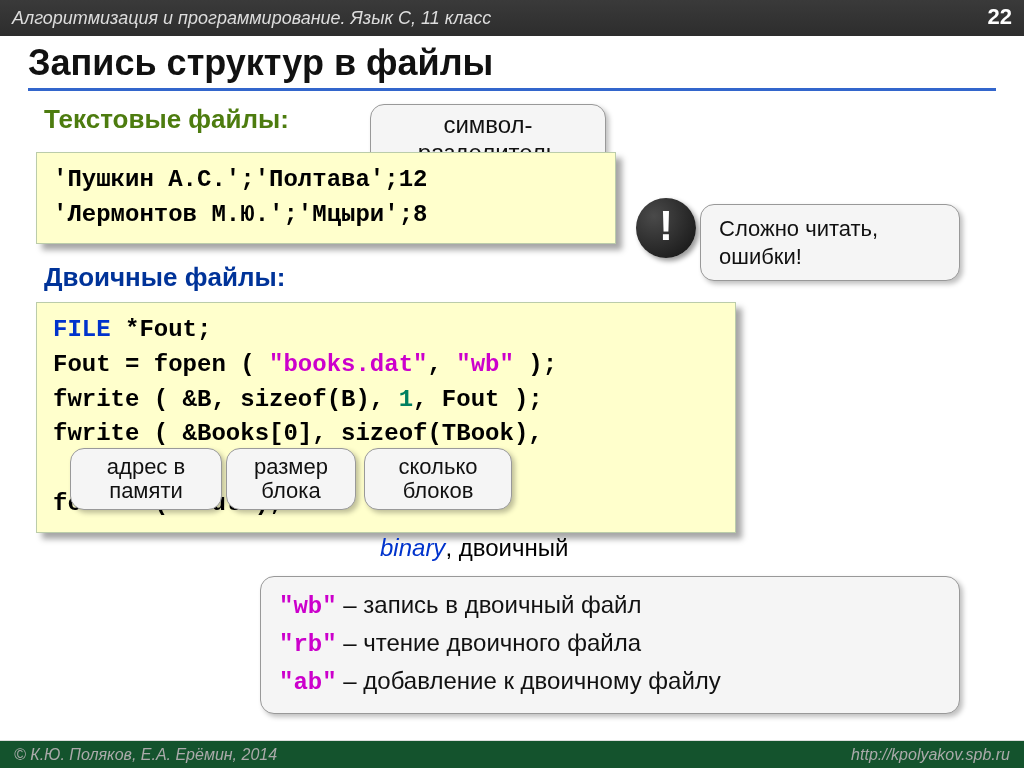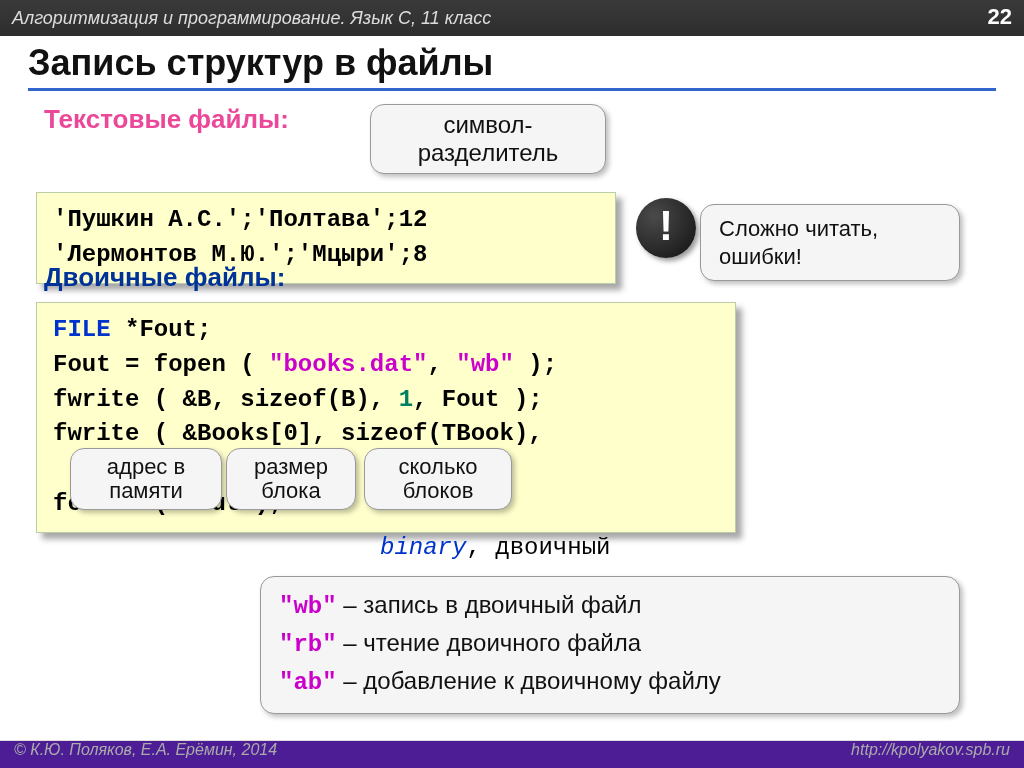--- a/index.html
+++ b/index.html
@@ -34,21 +34,21 @@
     position:absolute; top:36px; left:28px; right:28px;
     font-size:36px; font-weight:bold;
     color:#111;
     padding:6px 0 4px 0;
     border-bottom:3px solid #3366cc;
   }
 
   .sub1 {
     position:absolute; top:104px; left:44px;
     font-size:26px; font-weight:bold;
-    color:#ec4899;
+    color:#4d7c0f;
   }
   .sub2 {
     position:absolute; top:262px; left:44px;
     font-size:26px; font-weight:bold;
     color:#003399;
   }
 
   
   .codebox {
     position:absolute;
@@ -56,21 +56,21 @@
     border:1px solid #bca;
     box-shadow:6px 6px 6px rgba(0,0,0,.35);
     font-family:"Courier New", monospace;
     font-weight:bold;
     font-size:24px;
     padding:10px 16px;
     white-space:pre;
     color:#000;
     line-height:1.45;
   }
-  .codebox1 { top:152px; left:36px; width:580px;margin-top:40px; }
+  .codebox1 { top:152px; left:36px; width:580px; }
   .codebox2 { top:302px; left:36px; width:700px; }
 
   .c-kw   { color:#0033cc; } 
   .c-str  { color:#cc00cc; } 
   .c-num  { color:#008060; } 
 
   
   .callout {
     position:absolute;
     background:#f5f5f5;
@@ -95,21 +95,20 @@
     background:radial-gradient(circle at 30% 30%, #4a4a4a, #111);
     color:#fff; font-weight:bold; font-size:42px;
     text-align:center; line-height:56px;
     box-shadow:3px 3px 5px rgba(0,0,0,.4);
   }
 
   
   .binlabel {
     position:absolute; top:534px; left:380px;
     font-size:24px;
-    font-family:Liberation Mono, monospace;
   }
   .binlabel .it { font-style:italic; color:#0033cc; }
 
   
   .modesbox {
     position:absolute; top:576px; left:260px; width:700px;
     background:#f5f5f5;
     border:1px solid #999;
     border-radius:14px;
     box-shadow:3px 3px 5px rgba(0,0,0,.25);
@@ -121,24 +120,24 @@
   .modesbox .mono { font-family:"Courier New", monospace; font-weight:bold; color:#cc00cc;}
 
   
   .footer {
     position:absolute; bottom:0; left:0; right:0;
     height:28px;
     border-top:1px solid #ddd;
     color:#aaa;
     font-style:italic;
     font-size:16px;
-    display:flex; align-items:flex-start;
+    display:flex; align-items:center;
     padding:0 14px;
     justify-content:space-between;
-    background:#4c1d95;
+    background:#14532d;
   }
 </style>
 </head>
 <body>
 
 <div class="topbar">
   <span>Алгоритмизация и программирование. Язык С, 11 класс</span>
   <span class="pagenum">22</span>
 </div>
 

